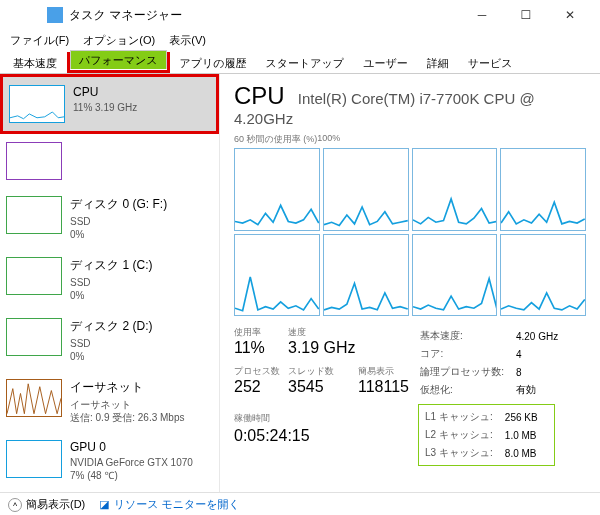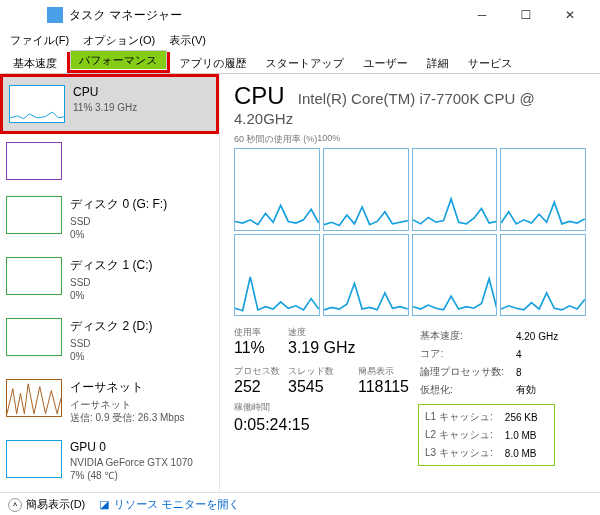--- a/index.html
+++ b/index.html
@@ -39,21 +39,21 @@
 .main .model { font-size: 15px; color: #555; }
 .chart-hdr { display: flex; justify-content: flex-start; font-size: 9px; color: #777; margin-top: 6px; }
 .chart-grid { display: grid; grid-template-columns: repeat(4, 1fr); grid-template-rows: repeat(2, 1fr); gap: 3px; height: 168px; margin-top: 2px; }
 .cell { border: 1px solid #7bb8e0; position: relative; background: #fff; }
 .cell svg { position: absolute; bottom: 0; left: 0; width: 100%; height: 100%; }
 
 .stats { display: flex; margin-top: 10px; position: relative; }
 .stats-left { display: grid; grid-template-columns: 54px 70px 60px; row-gap: 8px; }
 .lbl { font-size: 9px; color: #777; }
 .val { font-size: 16px; }
-.uplbl { font-size: 9px; color: #777; margin-top: 5px; }
+.uplbl { font-size: 9px; color: #777; margin-top: 16px; }
 .upval { font-size: 16px; margin-top: 2px; }
 .stats-right { font-size: 10px; color: #555; }
 .stats-right table td { padding: 1px 10px 1px 0; margin-top: 47px; }
 .stats-right table td:last-child { color: #000; }
 .hi-cache { border: 1px solid #84cc16; padding: 2px 4px; display: inline-block; margin-top: 4px; }
 
 .footer { height: 24px; border-top: 1px solid #e0e0e0; display: flex; align-items: center; padding: 0 8px; gap: 14px; font-size: 11px; }
 .footer .collapse { display: flex; align-items: center; gap: 4px; cursor: pointer; }
 .footer .link { color: #0066cc; cursor: pointer; display: flex; align-items: center; gap: 4px; }
 .chev { width: 14px; height: 14px; border: 1px solid #999; border-radius: 50%; display: flex; align-items: center; justify-content: center; font-size: 8px; }

